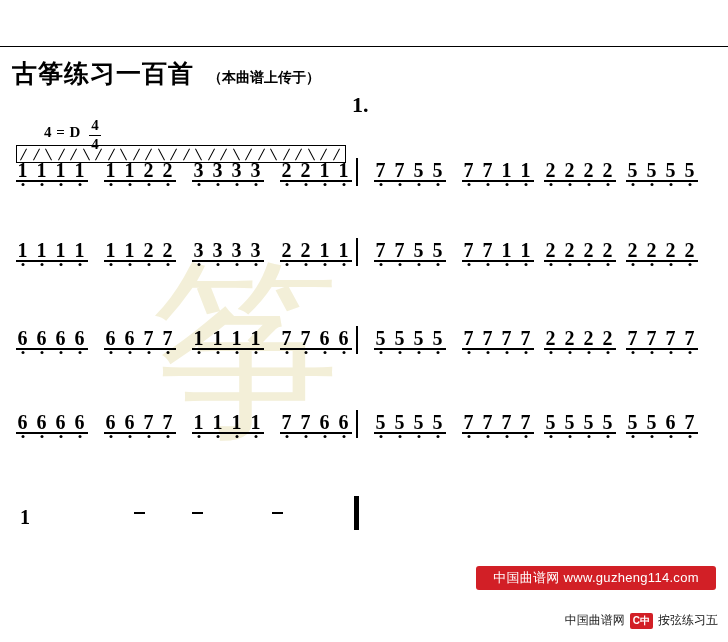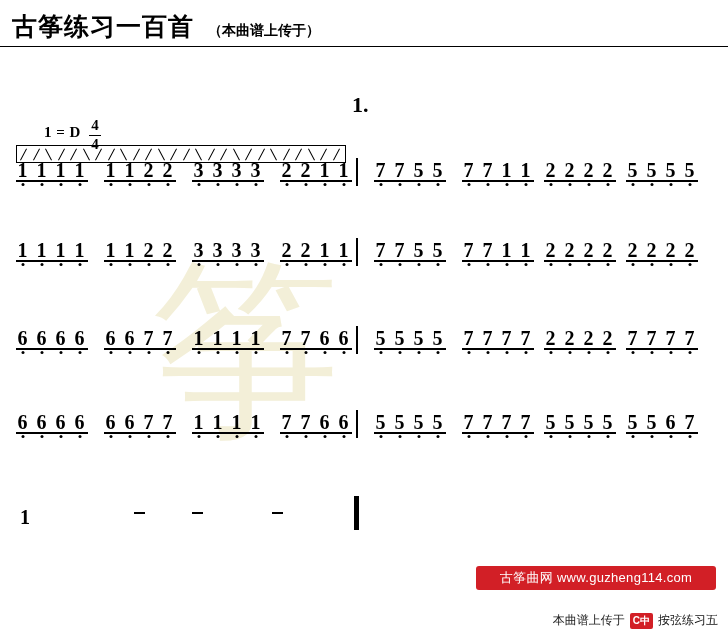--- a/index.html
+++ b/index.html
@@ -23,20 +23,21 @@
     display: flex;
     align-items: baseline;
     gap: 14px;
   }
   .title {
     font-family: "Liberation Sans", sans-serif;
     font-weight: bold;
     font-size: 25px;
     letter-spacing: 1px;
     color: #000;
+    margin-top: 47px;
   }
   .subtitle {
     font-family: "Liberation Sans", sans-serif;
     font-weight: bold;
     font-size: 14px;
     color: #000;
   }
   .header-rule {
     position: absolute;
     left: 0;
@@ -250,21 +251,21 @@
 </div>
 <div class="header-rule"></div>
 
 <div class="watermark">筝</div>
 
 <div class="score">
 
   <div class="num-label">1.</div>
 
   <div class="keysig">
-    <span class="key">1 = D</span>
+    <span class="key">4 = D</span>
     <span class="meter">
       <span class="num">4</span>
       <span class="bar"></span>
       <span class="num">4</span>
     </span>
   </div>
 
   <div class="tech-box" id="techbox">
       <span class="slash" style="left: 6px; transform: rotate(28deg);"></span>
       <span class="slash" style="left: 18.5px; transform: rotate(28deg);"></span>
@@ -535,19 +536,19 @@
 
   <div class="row" id="final-row" style="top:500px;">
       <span class="final-note" style="left: 20px; top: 6px;">1</span>
       <span class="dash" style="left: 134px;"></span>
       <span class="dash" style="left: 192px;"></span>
       <span class="dash" style="left: 272px;"></span>
       <span class="endline" style="left: 354px;"></span>
     </div>
 </div>
 
-<div class="footer-badge">古筝曲网 www.guzheng114.com</div>
+<div class="footer-badge">中国曲谱网 www.guzheng114.com</div>
 
 <div class="footer-line">
-  <span>本曲谱上传于</span>
+  <span>中国曲谱网</span>
   <span class="footer-logo">C中</span>
   <span class="footer-site">按弦练习五</span>
 </div>
 
 </body></html>

